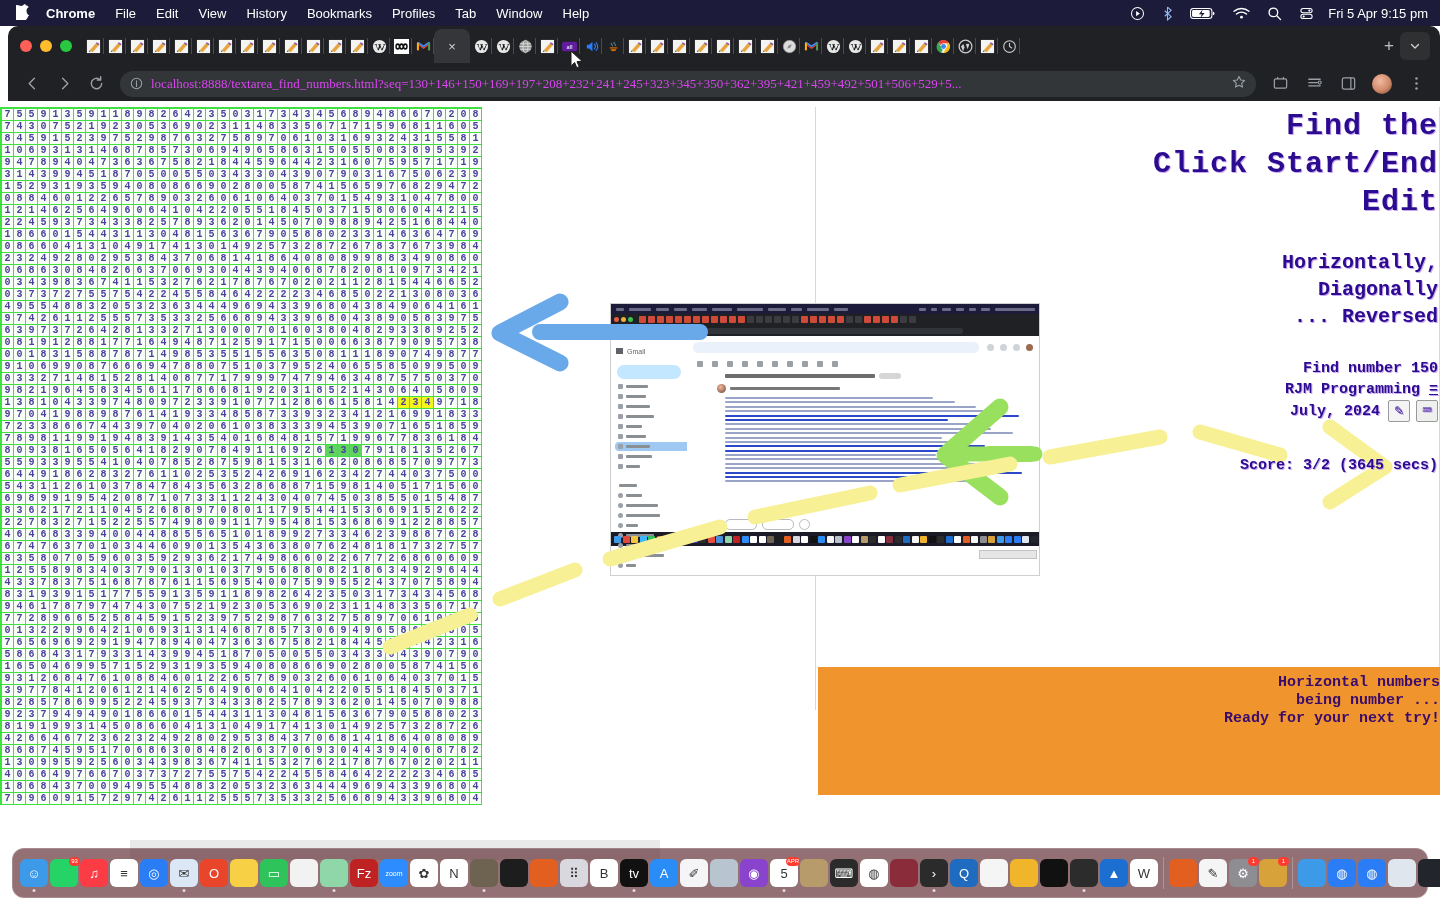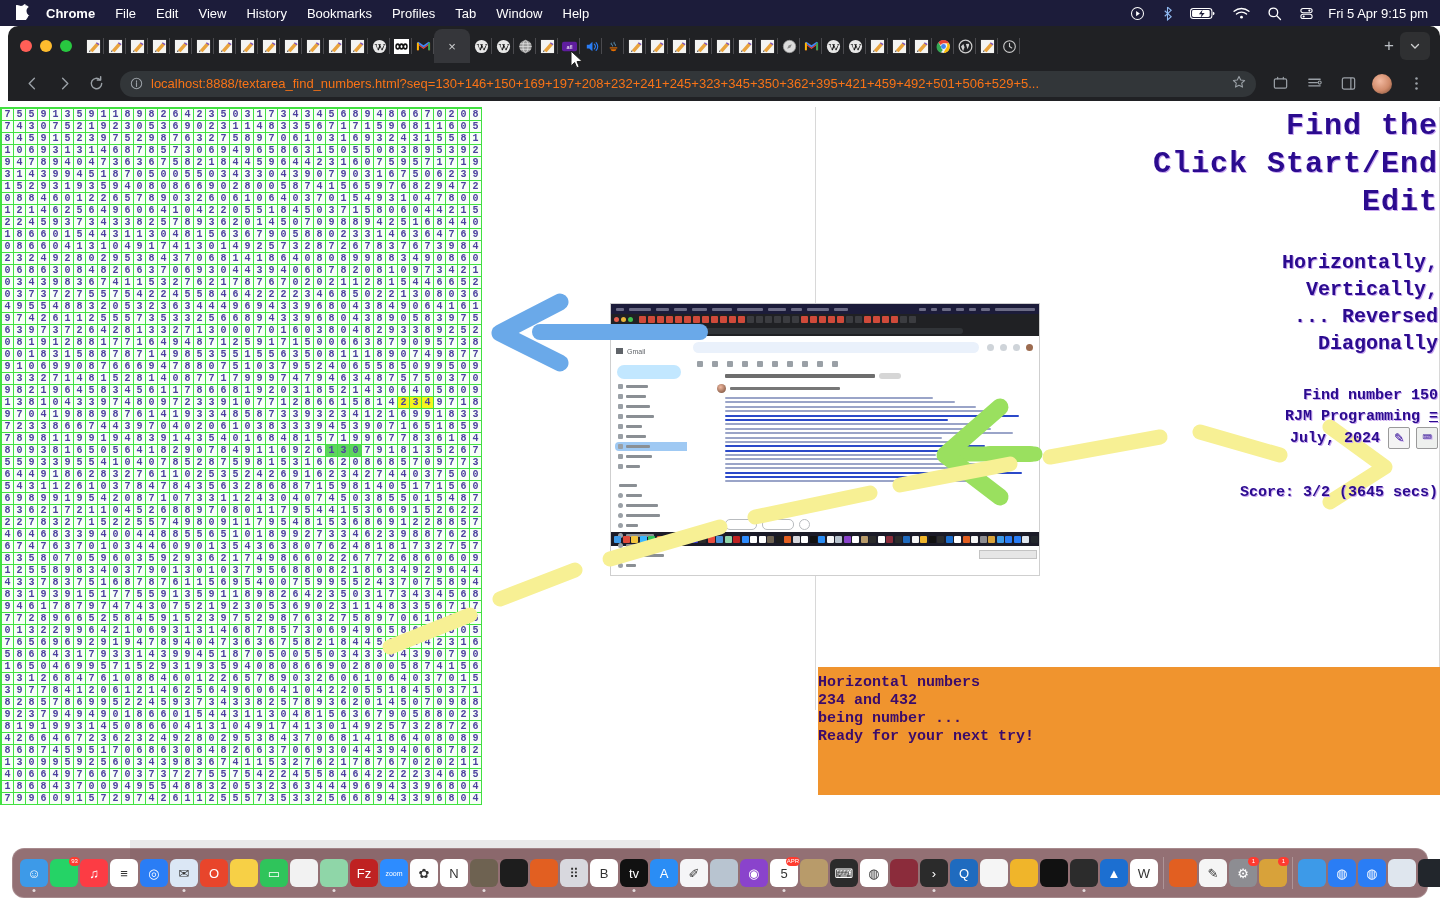--- a/index.html
+++ b/index.html
@@ -58,21 +58,21 @@
 
   .toolbar{position:absolute;left:0;top:40px;height:35px;width:100%;display:flex;align-items:center;}
   .tbtn{width:32px;height:32px;display:flex;align-items:center;justify-content:center;color:#9aa0a6;flex:0 0 auto;}
   .tbtn.first{margin-left:8px;}
   .omnibox{
     flex:1;height:26px;background:#323639;border-radius:14px;
     display:flex;align-items:center;padding:0 10px;margin:0 8px;min-width:0;
   }
   .omnibox .info{color:#9aa0a6;margin-right:8px;display:flex;flex:0 0 auto;}
   .omnibox .url{
-    color:#f97316;font-size:13px;white-space:nowrap;overflow:hidden;text-overflow:clip;flex:1;min-width:0;
+    color:#d946ef;font-size:13px;white-space:nowrap;overflow:hidden;text-overflow:clip;flex:1;min-width:0;font-family:Liberation Serif, serif;
   }
   .omnibox .star{color:#9aa0a6;margin-left:8px;flex:0 0 auto;}
   .right-tools{display:flex;align-items:center;gap:2px;margin-right:8px;flex:0 0 auto;}
   .avatar-btn{width:20px;height:20px;border-radius:50%;
     background:radial-gradient(circle at 40% 35%,#f2b9a0 0%,#d08a6a 55%,#6b4430 100%);}
 
   .cursor-arrow{position:absolute;left:570px;top:50px;z-index:60;}
 
   
   .page{position:absolute;left:0;top:107px;width:1440px;height:733px;background:#ffffff;overflow:hidden;}
@@ -178,21 +178,21 @@
   .ibtn.green{background:#eef0ee;}
   .score{
     margin-top:33px;font-size:15px;line-height:21px;font-weight:bold;
     text-shadow:1px 1px 0 #c9a7f0;
   }
   .msgbox{
     position:absolute;left:818px;top:560px;width:622px;height:128px;
     background:#f0942e;color:#3a0b6b;
     font-family:"Liberation Mono", monospace;
     font-size:15px;line-height:18px;font-weight:bold;
-    padding:7px 12px 0 0;box-sizing:border-box;
+    text-align:right;padding:7px 0 0 0;box-sizing:border-box;
   }
   .msgbox .ready{}
 
   
   .dockwrap{position:absolute;left:0;bottom:0;width:1440px;height:60px;z-index:45;}
   .dock{
     position:absolute;left:12px;bottom:2px;width:1416px;height:50px;
     background:rgba(80,25,30,0.62);border:1px solid rgba(255,255,255,0.18);
     border-radius:12px;display:flex;align-items:center;padding:0 6px;box-sizing:border-box;
   }
@@ -3485,44 +3485,42 @@
     </svg>
 
     <div class="rightpanel">
       <div class="title">
         <div>Find the</div>
         <div>Click Start/End</div>
         <div>Edit</div>
       </div>
       <div class="subtitle">
         <div>Horizontally,</div>
-        <div>Vertically,</div>
+        <div>Diagonally</div>
         <div>... Reversed</div>
-        <div>Diagonally</div>
       </div>
       <div class="findline">
         <div>Find number 150</div>
         <div>
           <span>RJM Programming</span>
           <span class="eq">=</span>
         </div>
         <div style="display:flex;align-items:center;justify-content:flex-end;">
           <span>July,  2024</span>
           <span class="iconbtns">
             <span class="ibtn">✎</span>
             <span class="ibtn green">⌨</span>
           </span>
         </div>
       </div>
       <div class="score">Score: 3/2 (3645 secs)</div>
     </div>
 
     <div class="msgbox">
       <div>Horizontal numbers</div>
-      <div>234 and 432</div>
       <div>being number ...</div>
       <div class="ready">Ready for your next try!</div>
     </div>
   </div>
 
   <div class="bottomstrip">
     <div class="bs-inner"></div>
   </div>
 
   <div class="dockwrap">

